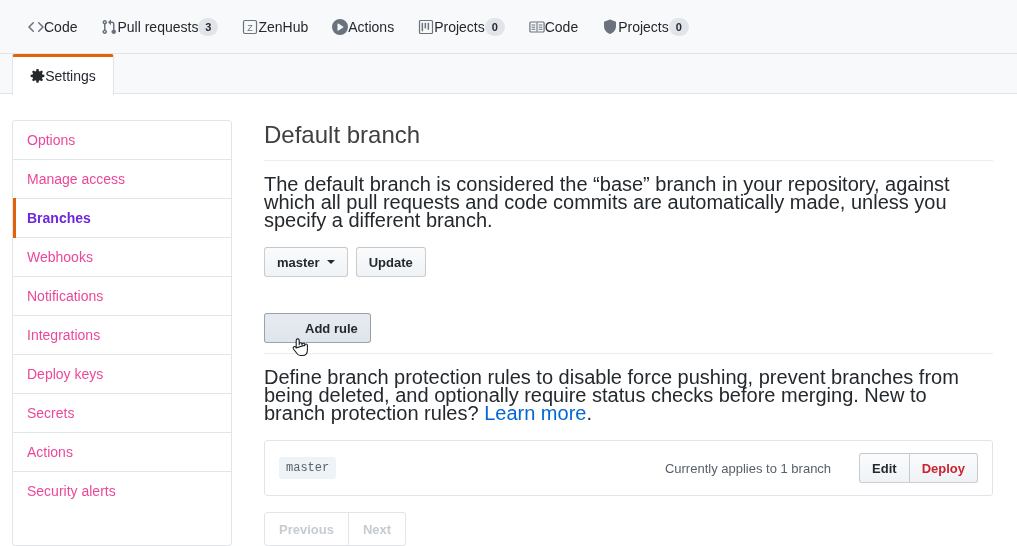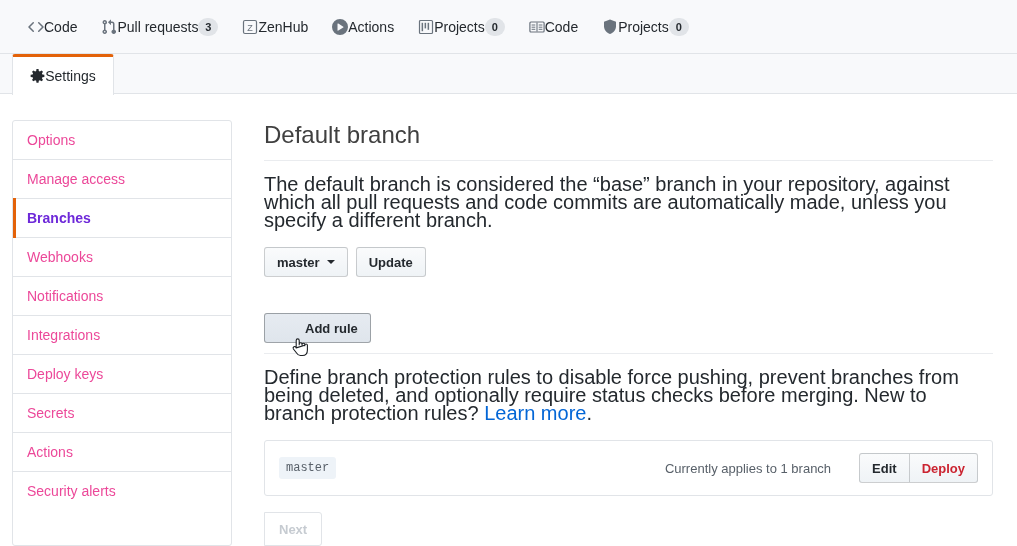--- a/index.html
+++ b/index.html
@@ -418,18 +418,21 @@
             <button class="btn danger">
                 <span>Deploy</span>
               </button>
           </span>
         </span>
       </div>
     </div>
 
     <div class="pagination">
       <span class="pg-btn">
+          <span>Previous</span>
+        </span>
+      <span class="pg-btn">
           <span>Next</span>
         </span>
     </div>
 
   </main>
 </div>
 
 </body></html>

